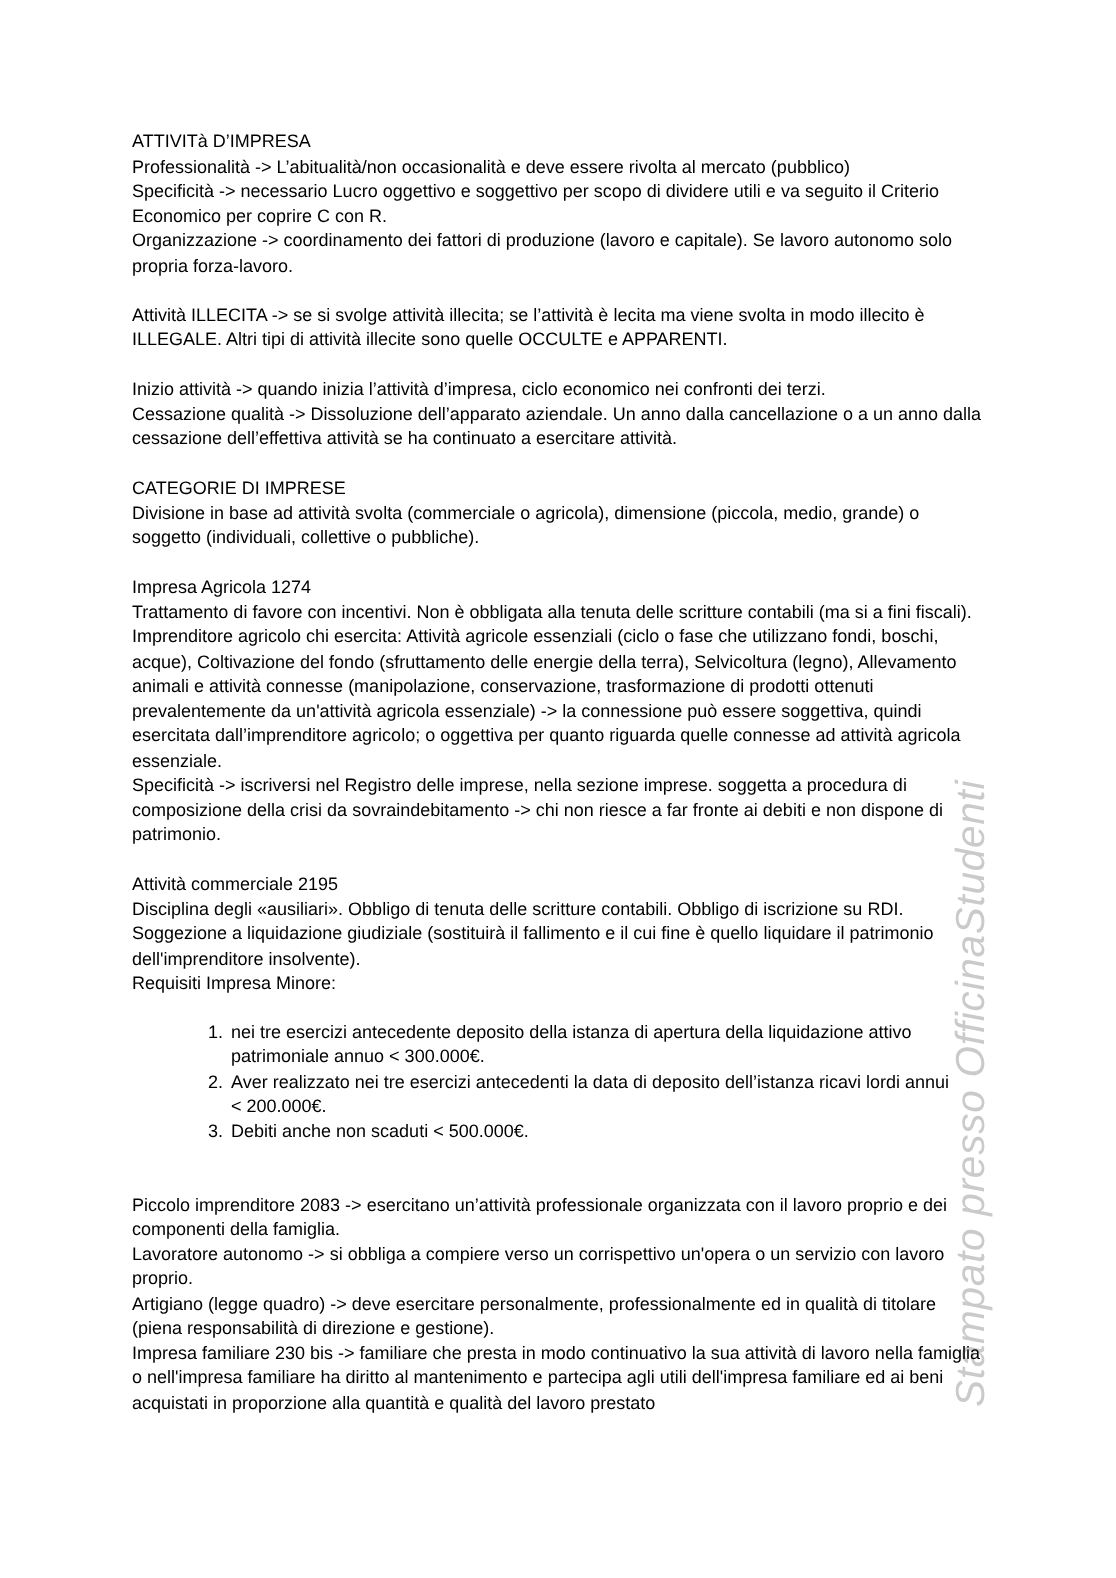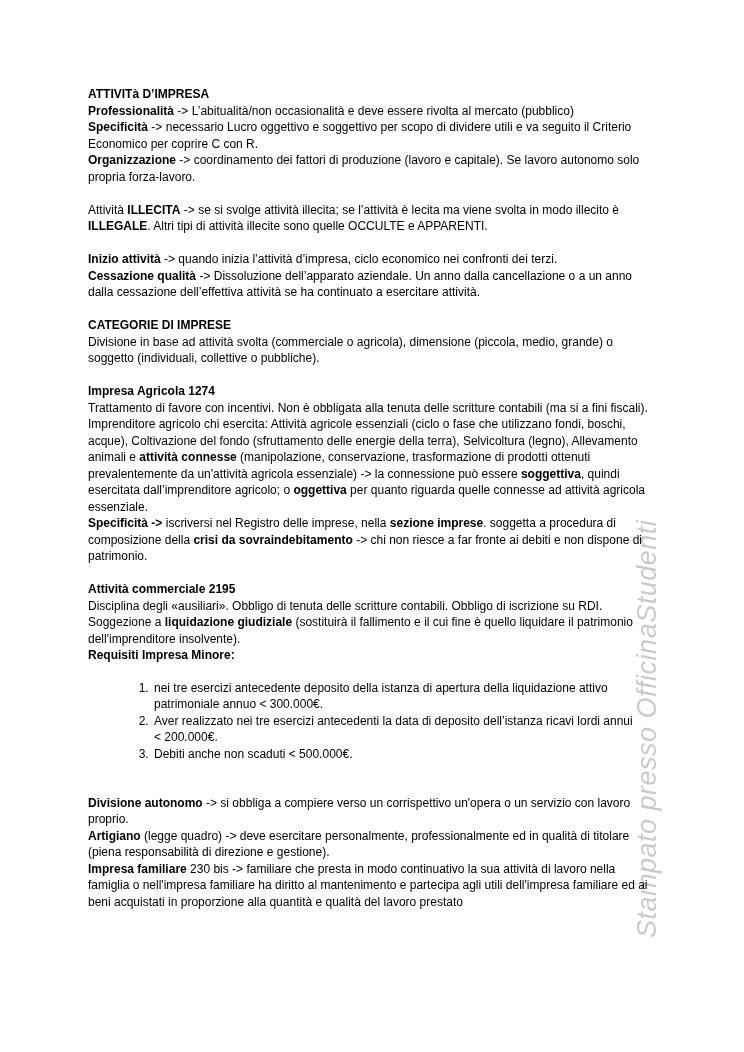--- a/index.html
+++ b/index.html
@@ -11,21 +11,21 @@
     font-family:"Liberation Sans",sans-serif;
     color:#000;
   }
   .content{
     position:absolute;
     left:88px;top:86px;width:570px;
     font-size:12px;line-height:16.5px;
     z-index:1;
   }
   p.line{margin:0;}
-  .b{font-weight:bold;}
+  .b{font-weight:normal;}
   .spacer{height:16.5px;}
   ol.numlist{margin:16px;padding:0 0 0 48px;}
   ol.numlist li{padding-left:2px;}
   .watermark{
     position:absolute;
     left:632px;top:938px;
     transform:rotate(-90deg);
     transform-origin:0 0;
     font-family:"Liberation Sans",sans-serif;
     font-style:italic;
@@ -61,17 +61,18 @@
       <div class="spacer"></div>
       <p class="line"><span class="b">Attività commerciale 2195</span></p>
       <p class="line"><span>Disciplina degli «ausiliari». Obbligo di tenuta delle scritture contabili. Obbligo di iscrizione su RDI. Soggezione a </span><span class="b">liquidazione giudiziale</span><span> (sostituirà il fallimento e il cui fine è quello liquidare il patrimonio dell'imprenditore insolvente).</span></p>
       <p class="line"><span class="b">Requisiti Impresa Minore:</span></p>
       <ol class="numlist">
         <li><span>nei tre esercizi antecedente deposito della istanza di apertura della liquidazione attivo patrimoniale annuo &lt; 300.000€.</span></li>
         <li><span>Aver realizzato nei tre esercizi antecedenti la data di deposito dell’istanza ricavi lordi annui &lt; 200.000€.</span></li>
         <li><span>Debiti anche non scaduti &lt; 500.000€.</span></li>
       </ol>
       <div class="spacer"></div>
-      <p class="line"><span class="b">Divisione autonomo</span><span> -&gt; si obbliga a compiere verso un corrispettivo un'opera o un servizio con lavoro proprio.</span></p>
+      <p class="line"><span class="b">Piccolo imprenditore</span><span> 2083 -&gt; esercitano un’attività professionale organizzata con il lavoro proprio e dei componenti della famiglia.</span></p>
+      <p class="line"><span class="b">Lavoratore autonomo</span><span> -&gt; si obbliga a compiere verso un corrispettivo un'opera o un servizio con lavoro proprio.</span></p>
       <p class="line"><span class="b">Artigiano</span><span> (legge quadro) -&gt; deve esercitare personalmente, professionalmente ed in qualità di titolare (piena responsabilità di direzione e gestione).</span></p>
       <p class="line"><span class="b">Impresa familiare</span><span> 230 bis -&gt; familiare che presta in modo continuativo la sua attività di lavoro nella famiglia o nell'impresa familiare ha diritto al mantenimento e partecipa agli utili dell'impresa familiare ed ai beni acquistati in proporzione alla quantità e qualità del lavoro prestato</span></p>
     </div>
 </div>
 
 </body></html>

